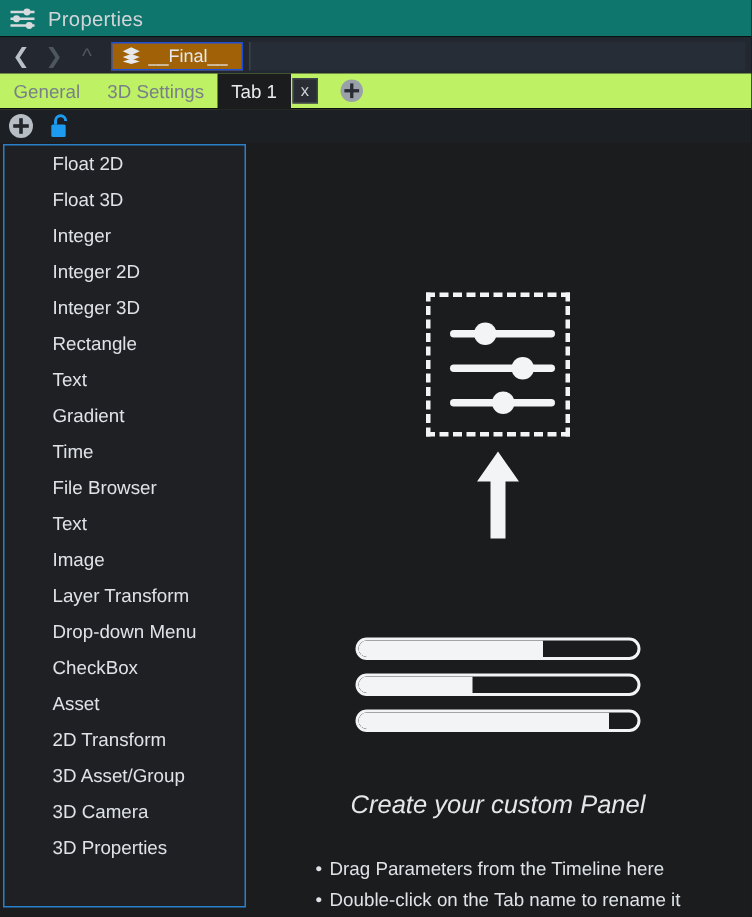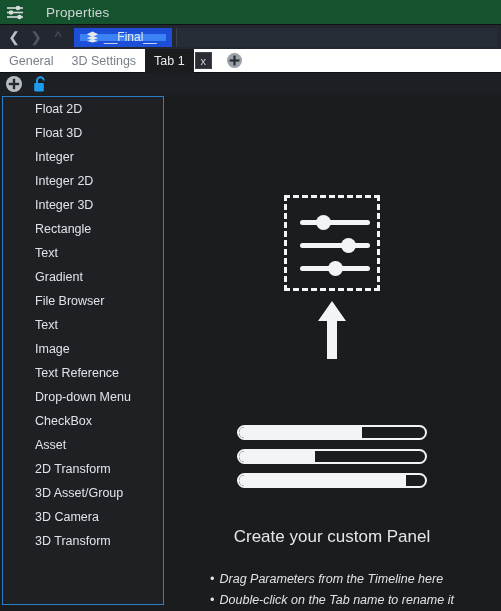--- a/index.html
+++ b/index.html
@@ -7,22 +7,22 @@
     width: 501px; height: 611px;
     background: #1a1c1e;
     font-family: "Liberation Sans", sans-serif;
     overflow: hidden;
   }
   #app { position: relative; width: 501px; height: 611px; background: #1a1c1e; }
 
   
   .titlebar {
     position: absolute; left: 0; top: 0; width: 501px; height: 25px;
-    background: #14532d;
-    display: flex; align-items: center; gap: 21px;
+    background: #0f766e;
+    display: flex; align-items: center; gap: 7px;
     padding-left: 6px;
     border-bottom: 1px solid #0e0f11;
   }
   .titlebar-title {
     color: #d2d5d8; font-size: 13.5px; letter-spacing: .2px;
   }
   .sliders-icon { width: 19px; height: 15px; display: block; }
 
   
   .navrow {
@@ -31,35 +31,35 @@
     display: flex; align-items: center; gap: 2px;
     padding-left: 4px;
   }
   .nav-arrow {
     width: 20px; height: 22px; display: flex; align-items: center; justify-content: center;
     color: #b9c0c8; font-size: 14px; line-height: 1;
   }
   .nav-arrow.dim { color: #4e565f; }
   .crumb {
     height: 19px; margin-left: 4px;
-    background: #3b82f6; border: 6px solid #1d4ed8;
+    background: #a16207; border: 1px solid #1d4ed8;
     display: flex; align-items: center; gap: 5px;
     padding: 0 9px 0 6px;
   }
   .crumb-label { color: #e6e9ec; font-size: 12px; }
   .layers-icon { width: 13px; height: 12px; display: block; }
   .crumb-rest {
     flex: 1; height: 19px; margin-left: 2px; margin-right: 4px;
     background: #272d36; border-left: 1px solid #3b434d;
   }
 
   
   .tabrow {
     position: absolute; left: 0; top: 49px; width: 501px; height: 24px;
-    background: #ffffff;
+    background: #bef264;
     display: flex; align-items: center;
     border-bottom: 1px solid #0e0f11;
   }
   .tab {
     height: 24px; display: flex; align-items: center;
     padding: 0 9px; font-size: 12.5px; color: #787f88;
   }
   .tab.active { color: #e9ecef; background: #1a1c1e; }
   .tab-close {
     width: 17px; height: 17px; margin-left: 1px; margin-right: 8px;
@@ -126,23 +126,23 @@
     border: 2px solid #f2f4f6; border-radius: 8px;
     overflow: hidden;
   }
   .bar-fill {
     position: absolute; left: 0; top: 0; bottom: 0;
     background: #f2f4f6;
     border-radius: 6px 0 0 6px;
   }
 
   .empty-title {
-    margin-top: 30px; color: #e4e7ea; font-size: 17px; font-weight: normal;
-  }
-  .hints { margin-top: 22px; font-style: italic; }
+    margin-top: 30px; color: #e4e7ea; font-size: 17px; font-weight: normal; font-style: italic;
+  }
+  .hints { margin-top: 22px; }
   .hint {
     color: #dfe3e7; font-size: 12.5px; line-height: 21px;
     white-space: nowrap;
   }
   .hint::before { content: "\2022"; margin-right: 5px; }
 </style>
 </head>
 <body>
 
 <div id="app">
@@ -250,26 +250,27 @@
 
   <div class="menu">
     <div class="menu-item">Float 2D</div>
     <div class="menu-item">Float 3D</div>
     <div class="menu-item">Integer</div>
     <div class="menu-item">Integer 2D</div>
     <div class="menu-item">Integer 3D</div>
     <div class="menu-item">Rectangle</div>
     <div class="menu-item">Text</div>
     <div class="menu-item">Gradient</div>
+    <div class="menu-item">Time</div>
     <div class="menu-item">File Browser</div>
     <div class="menu-item">Text</div>
     <div class="menu-item">Image</div>
-    <div class="menu-item">Text Reference</div>
+    <div class="menu-item">Layer Transform</div>
     <div class="menu-item">Drop-down Menu</div>
     <div class="menu-item">CheckBox</div>
     <div class="menu-item">Asset</div>
     <div class="menu-item">2D Transform</div>
     <div class="menu-item">3D Asset/Group</div>
     <div class="menu-item">3D Camera</div>
-    <div class="menu-item">3D Transform</div>
+    <div class="menu-item">3D Properties</div>
   </div>
 
 </div>
 
 </body></html>

